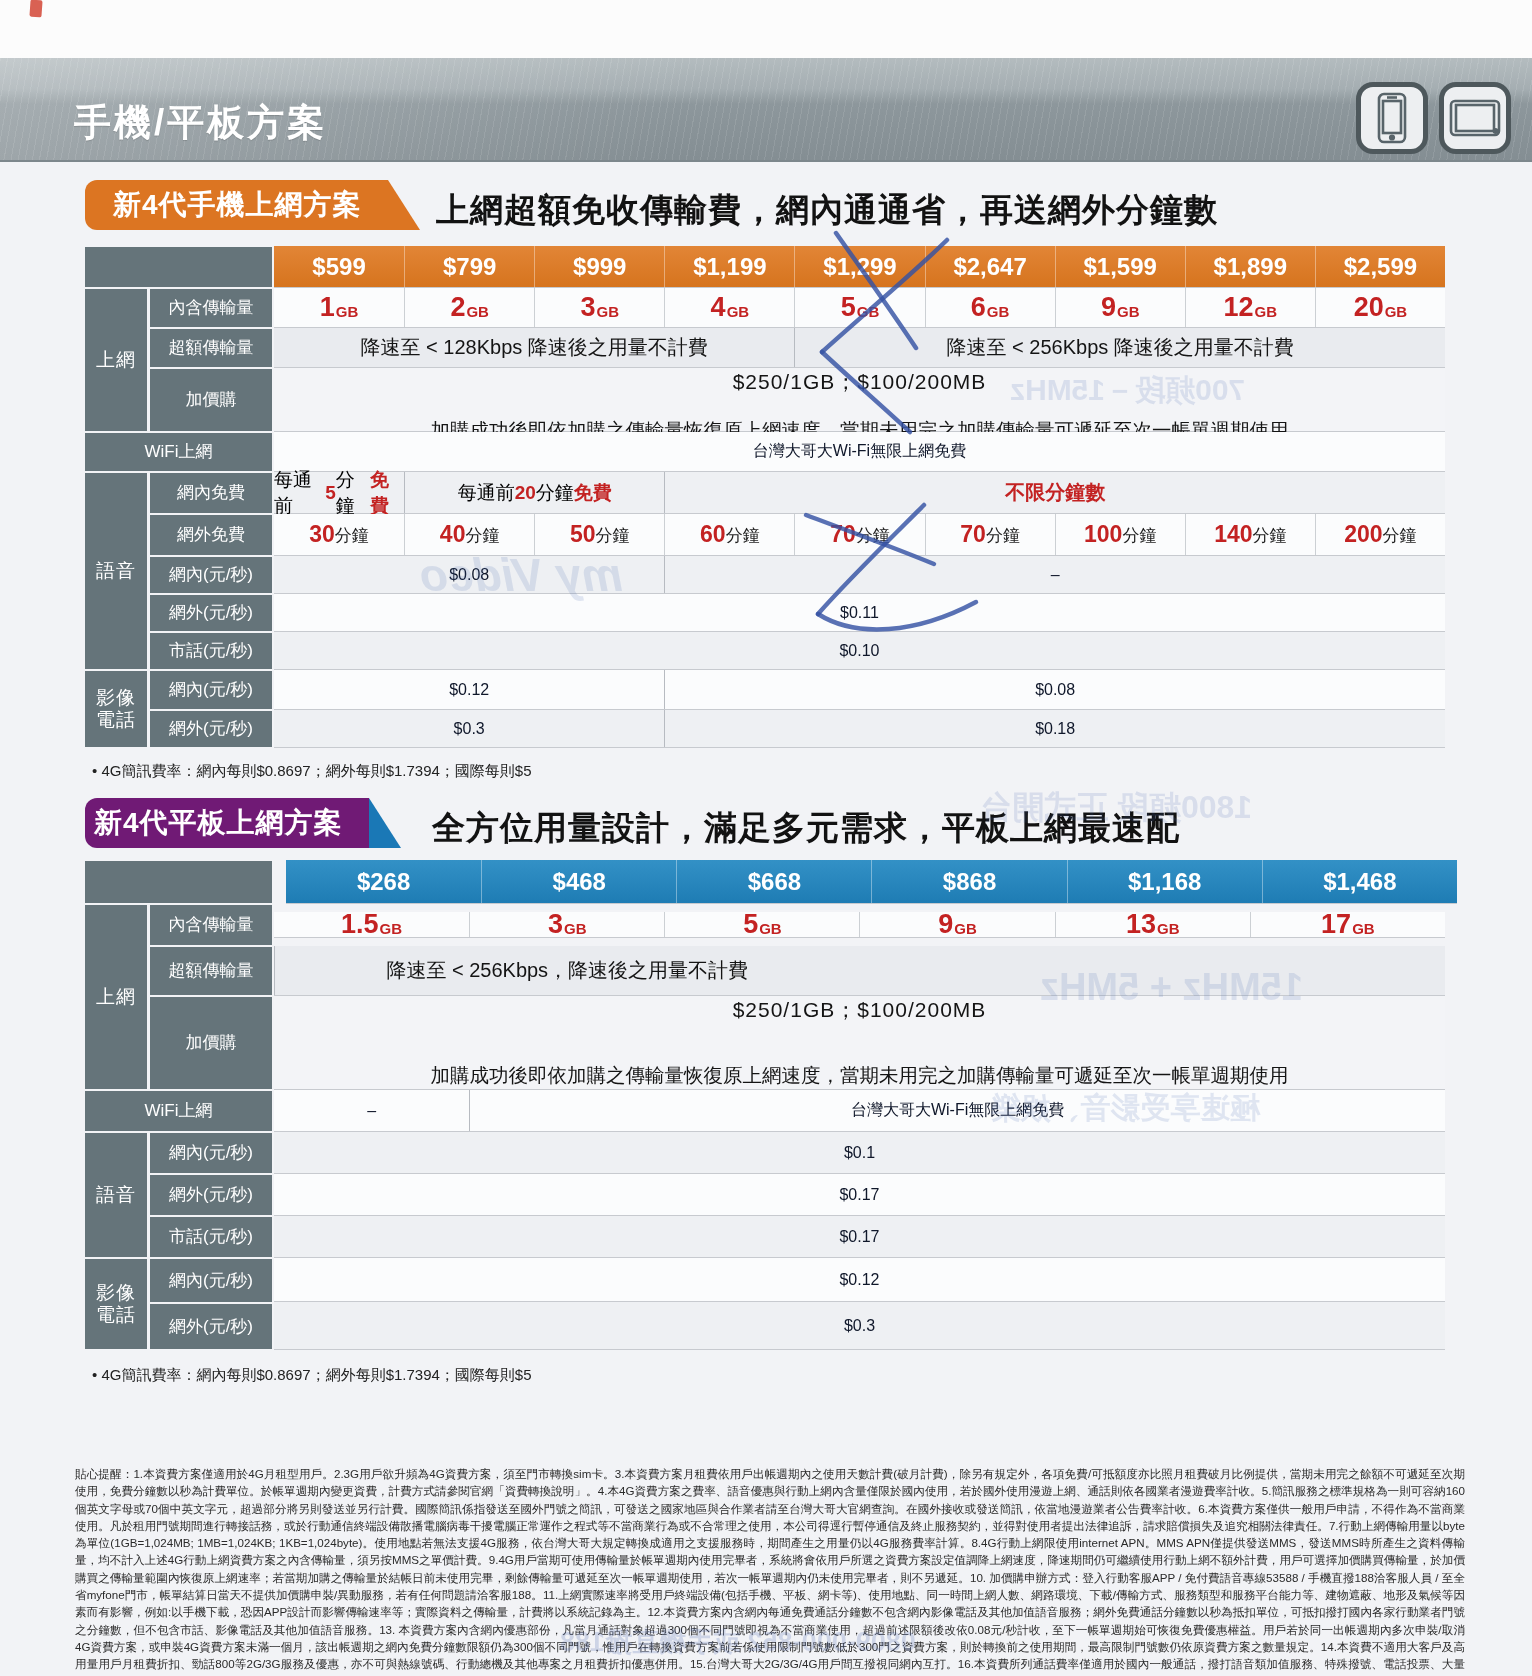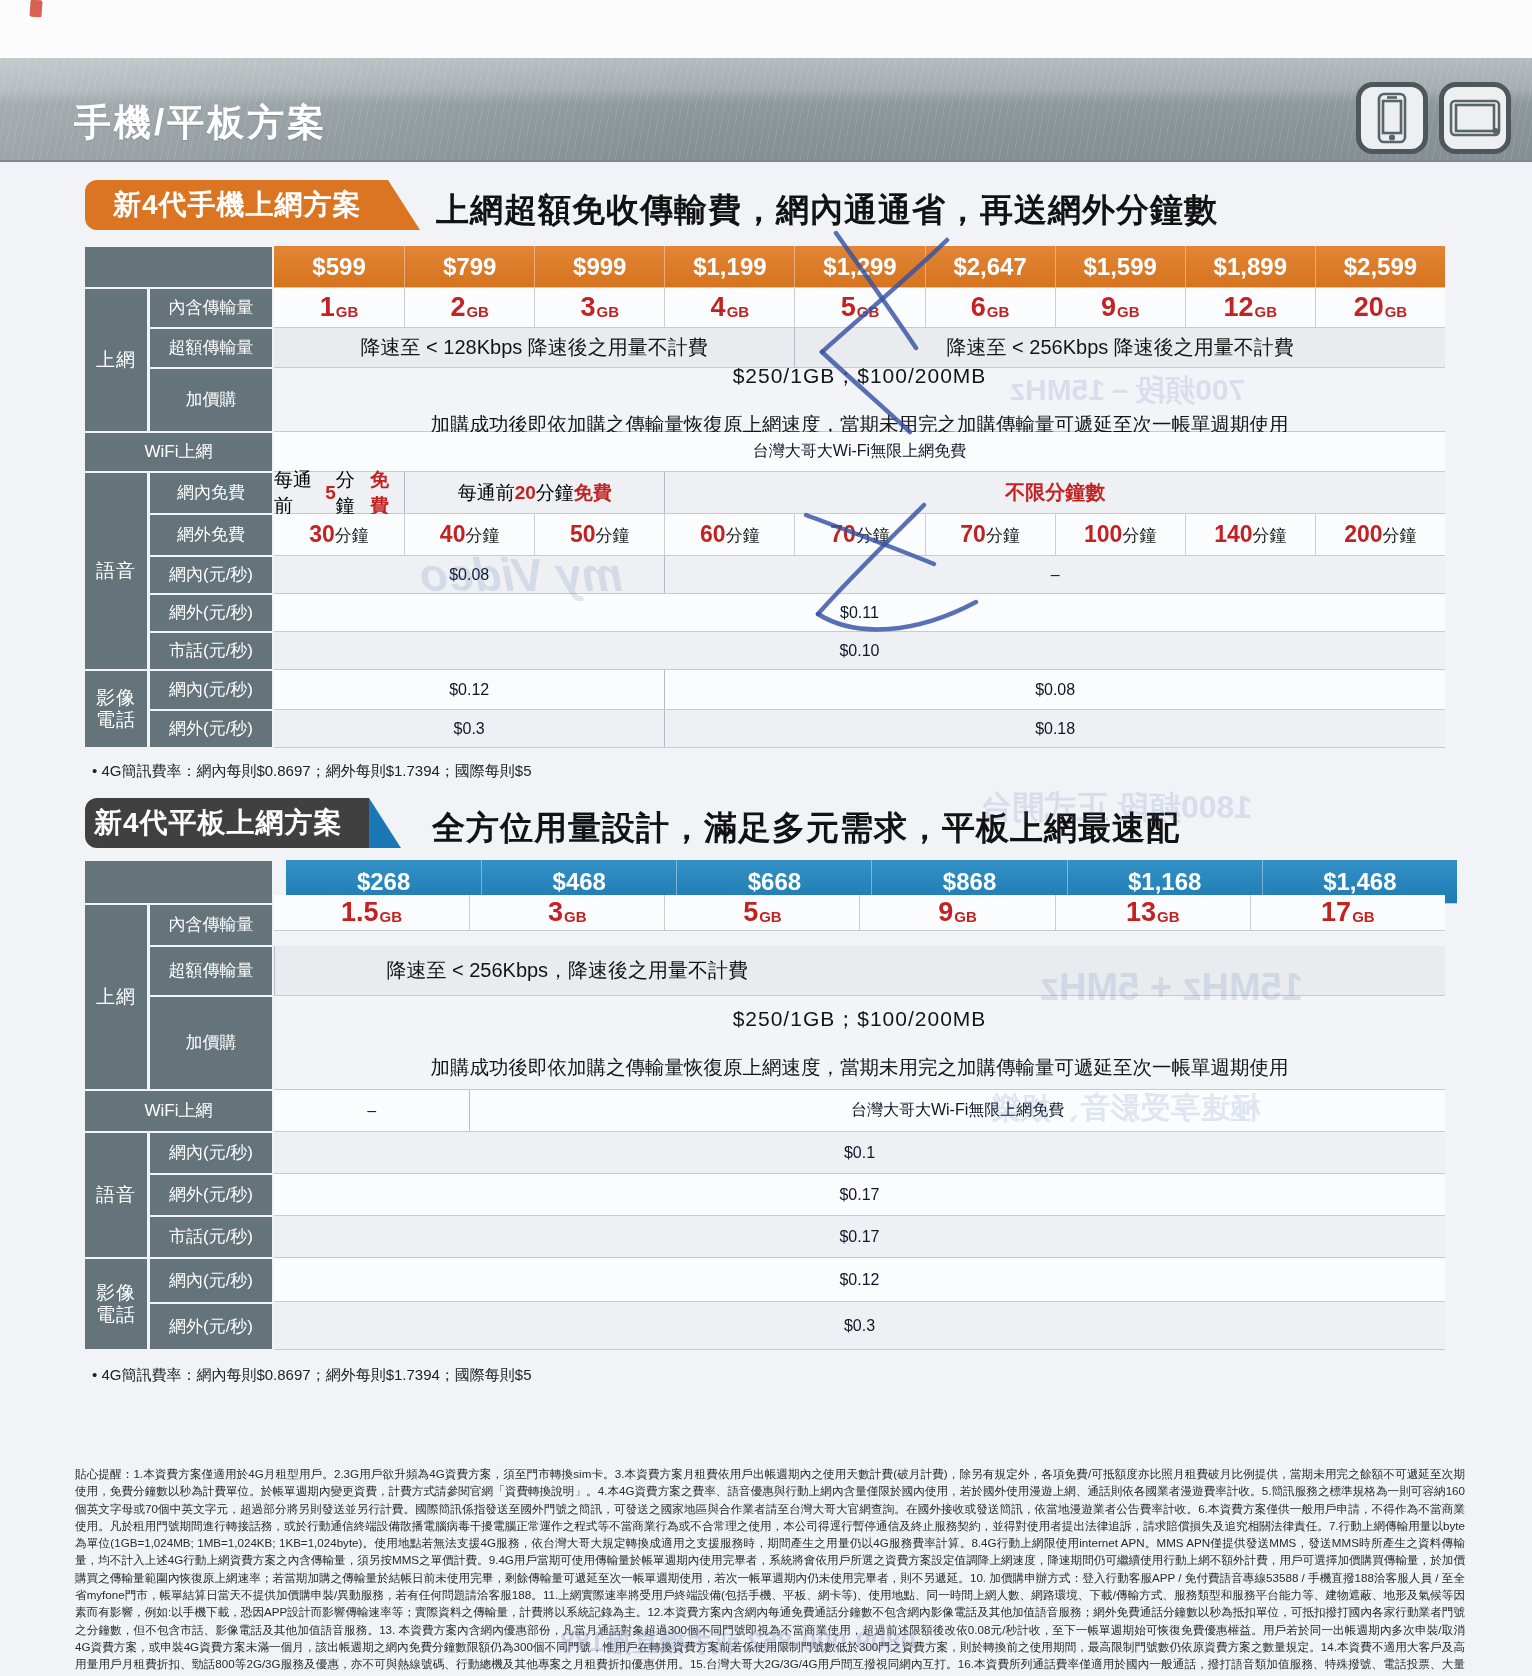--- a/index.html
+++ b/index.html
@@ -20,21 +20,21 @@
   .device-icons{position:absolute;left:1356px;top:82px;display:flex;gap:11px;}
   .dev{width:72px;height:72px;background:#edeff1;border:5px solid #4e585c;border-radius:17px;
         box-sizing:border-box;display:flex;align-items:center;justify-content:center;}
   
   .badge{position:absolute;height:50px;display:flex;align-items:center;padding:0 26px 0 28px;
         font-size:28px;font-weight:bold;color:#fff;border-radius:12px 0 0 12px;letter-spacing:1px;}
   .badge::after{content:"";position:absolute;right:-32px;top:0;width:0;height:0;
         border-bottom:50px solid transparent;border-right:32px solid transparent;}
   .badge.orange{background:#dc7522;}
   .badge.orange::after{border-bottom-color:#dc7522;}
-  .badge.blue{background:#404040;padding-left:9px;}
+  .badge.blue{background:#701a75;padding-left:9px;}
   .badge.blue::after{border-bottom-color:#1a78b6;}
   .headline{position:absolute;font-size:33px;font-weight:bold;color:#121212;letter-spacing:1px;}
   
   .tbl{position:absolute;left:85px;width:1360px;}
   .lblk{position:absolute;background:#65747a;color:#fff;display:flex;flex-direction:column;
         align-items:center;justify-content:center;text-align:center;font-size:17px;
         box-sizing:border-box;line-height:22px;}
   .lblk.grp{font-size:19px;letter-spacing:1px;}
   .drow{position:absolute;left:189px;width:1171px;display:flex;box-sizing:border-box;
         border-bottom:1px solid #c7cacf;}
@@ -47,21 +47,21 @@
   .bbg{background:linear-gradient(180deg,#3391c6,#1e7cb4);}
   .gbrow .c{border-left:1px solid #ccd0d4;}
   .gbrow .c:first-child{border-left:none;}
   .num{font-size:27px;font-weight:bold;color:#c32222;}
   .unit{font-size:15px;font-weight:bold;color:#c32222;padding:8px 0 0 1px;}
   .mnum{font-size:23px;font-weight:bold;color:#c32222;}
   .munit{font-size:17px;color:#1c1c1c;padding-top:2px;}
   .val{font-size:16px;color:#0f172a;text-align:center;}
   .txt{font-size:20px;color:#141414;}
   .red{color:#c32222;font-weight:bold;}
-  .addon{flex-direction:column;justify-content:center;gap:21px;width:100%;}
+  .addon{flex-direction:column;justify-content:space-between;gap:21px;width:100%;}
   .addon .l1{font-size:21px;color:#141414;letter-spacing:1px;}
   .addon .l2{font-size:19.5px;color:#141414;}
   .footnote{position:absolute;left:92px;font-size:15px;color:#222;}
   
   .bgA{background:#fbfcfd;} .bgB{background:#e9ebef;} .bgC{background:#f3f4f7;} .bgD{background:#eef0f3;}
   
   .fineprint{position:absolute;left:75px;top:1422px;width:1390px;font-size:11.6px;line-height:17.3px;
         color:#2a2a2a;text-align:justify;margin-top:43px;}
   
   .bleed{position:absolute;transform:scaleX(-1);color:rgba(70,100,175,.15);font-weight:bold;
@@ -285,21 +285,21 @@
     <div class="lblk" style="left:65px;top:444px;width:122px;height:45px;">網外(元/秒)</div>
 
     <div class="drow prow bbg" style="top:0;height:44px;margin-left:12px;">
       <div class="c" style="width:16.667%">$268</div>
       <div class="c" style="width:16.667%">$468</div>
       <div class="c" style="width:16.667%">$668</div>
       <div class="c" style="width:16.667%">$868</div>
       <div class="c" style="width:16.667%">$1,168</div>
       <div class="c" style="width:16.667%">$1,468</div>
     </div>
-    <div class="drow gbrow bgA" style="top:35px;height:36px;">
+    <div class="drow gbrow bgA" style="top:52px;height:26px;">
       <div class="c" style="width:16.667%">
           <span class="num">1.5</span>
           <span class="unit">GB</span>
         </div>
       <div class="c" style="width:16.667%">
           <span class="num">3</span>
           <span class="unit">GB</span>
         </div>
       <div class="c" style="width:16.667%">
           <span class="num">5</span>

